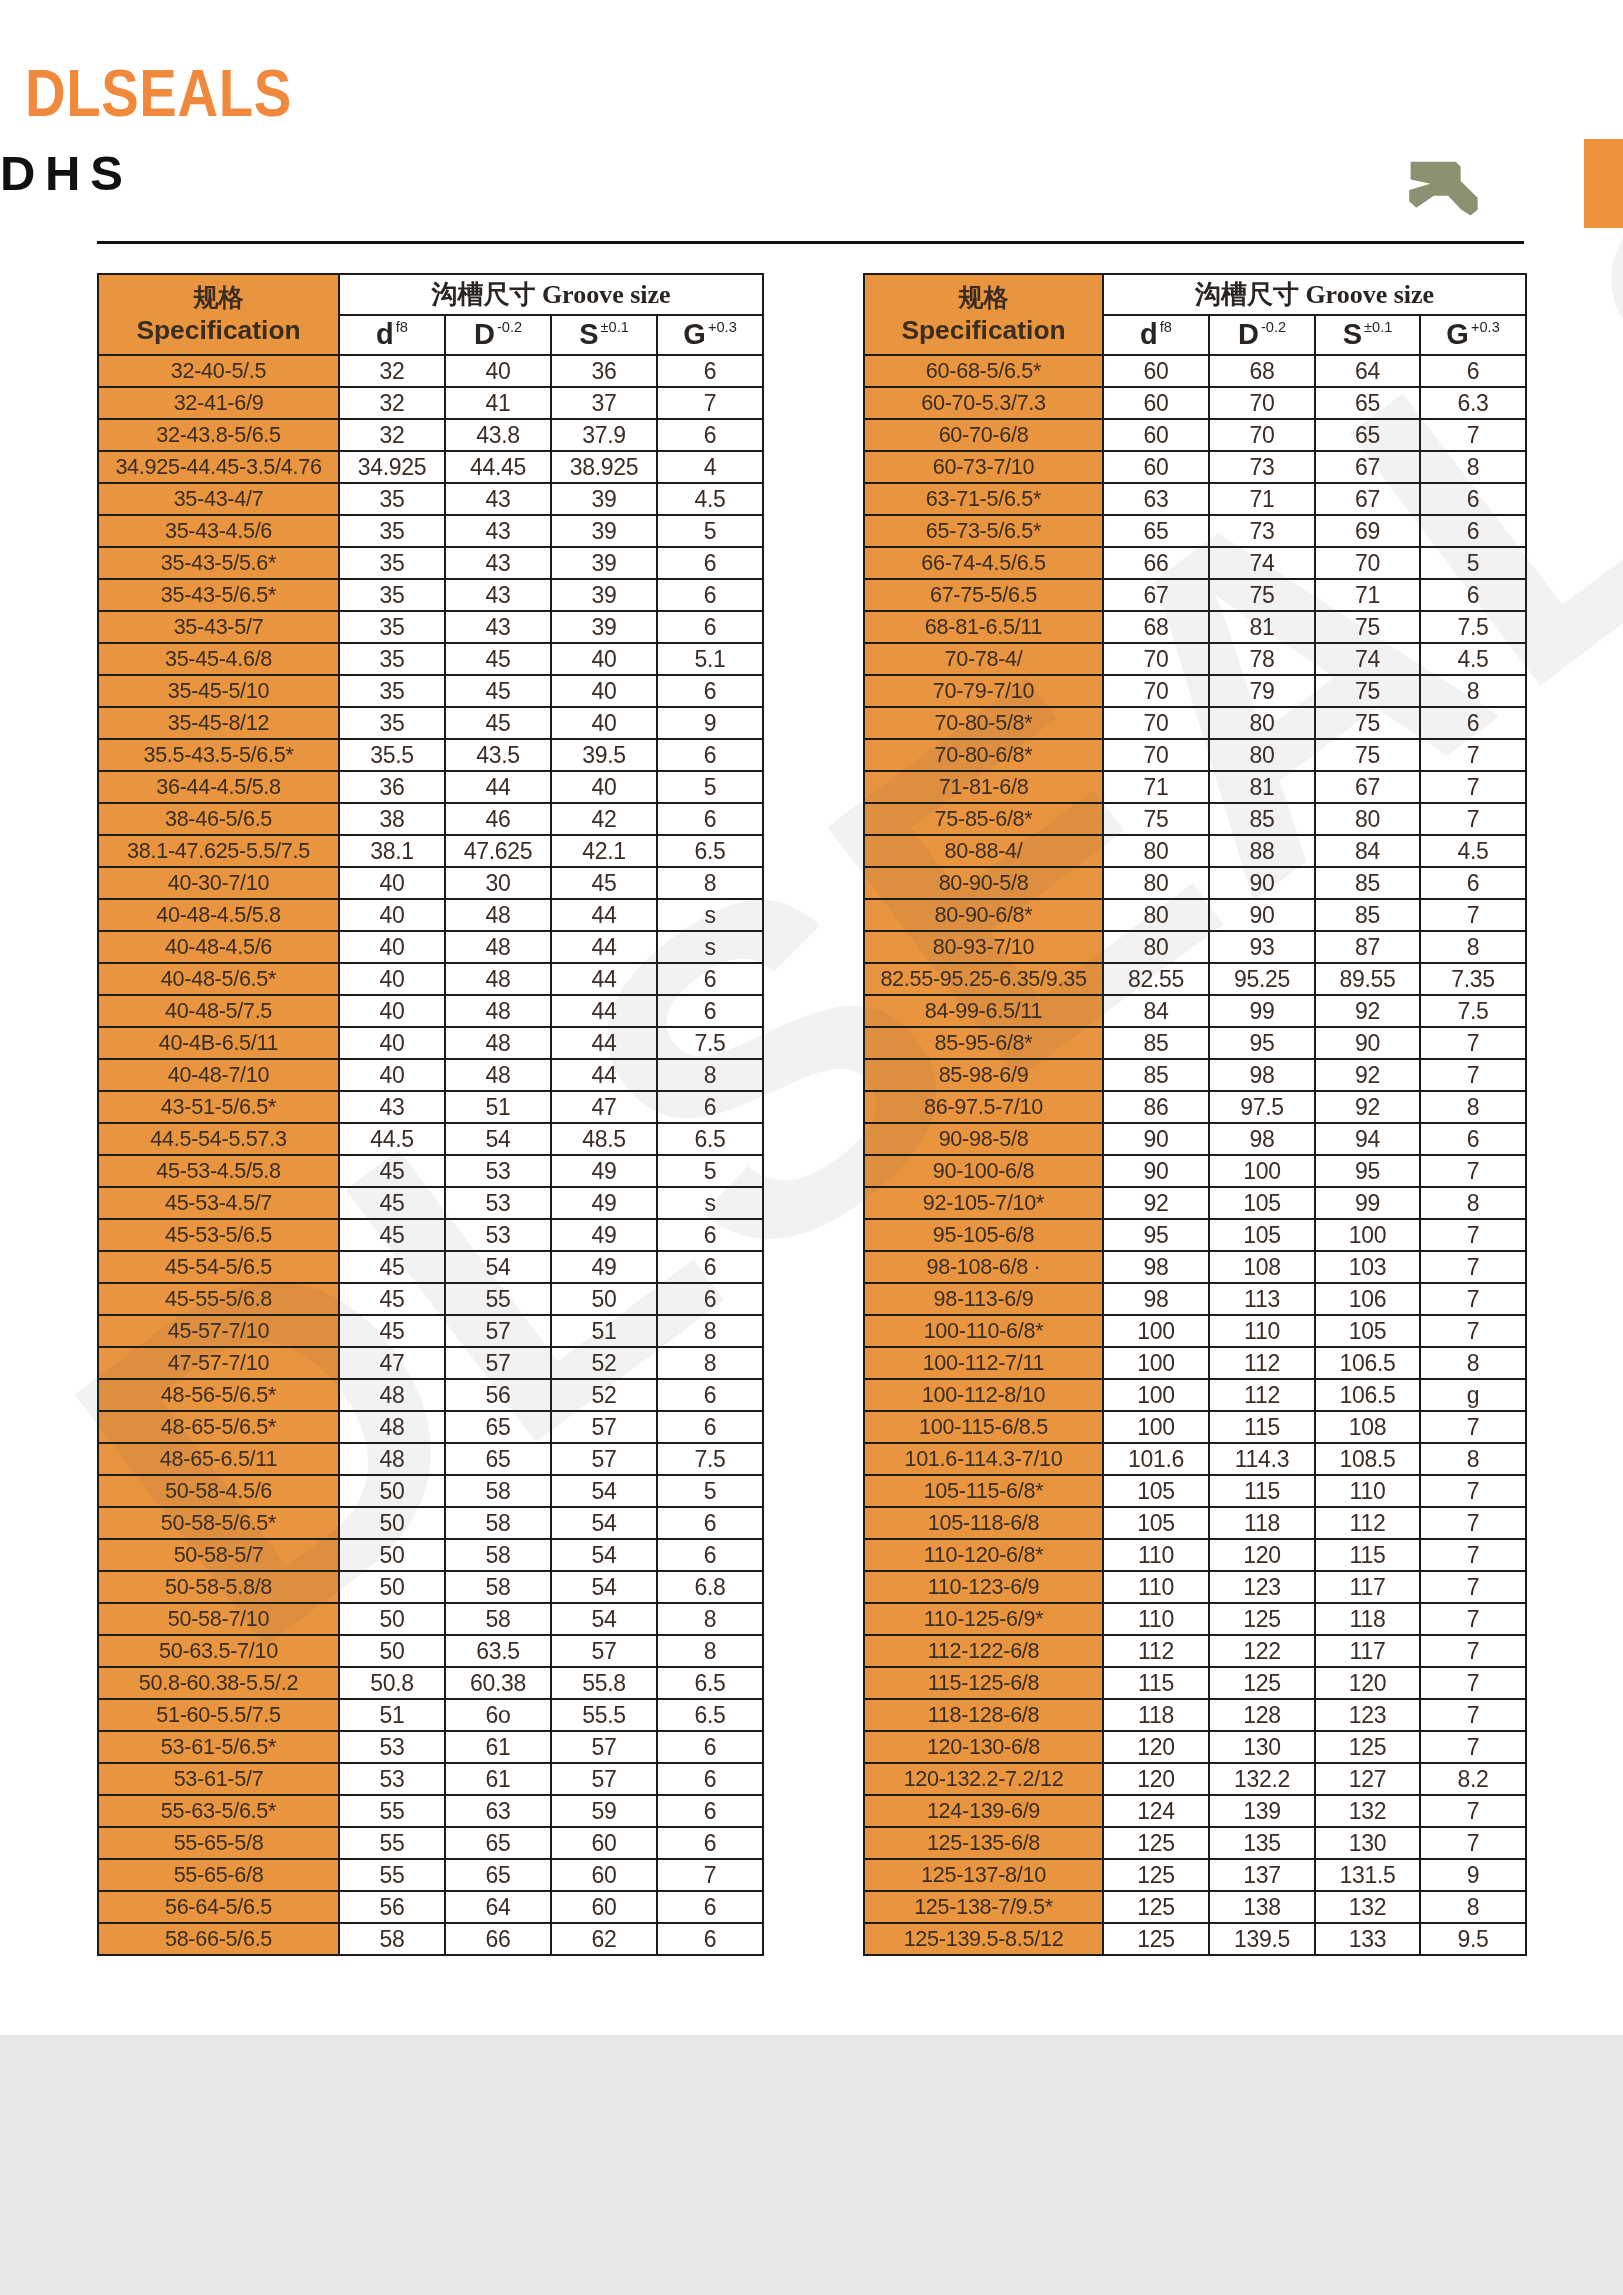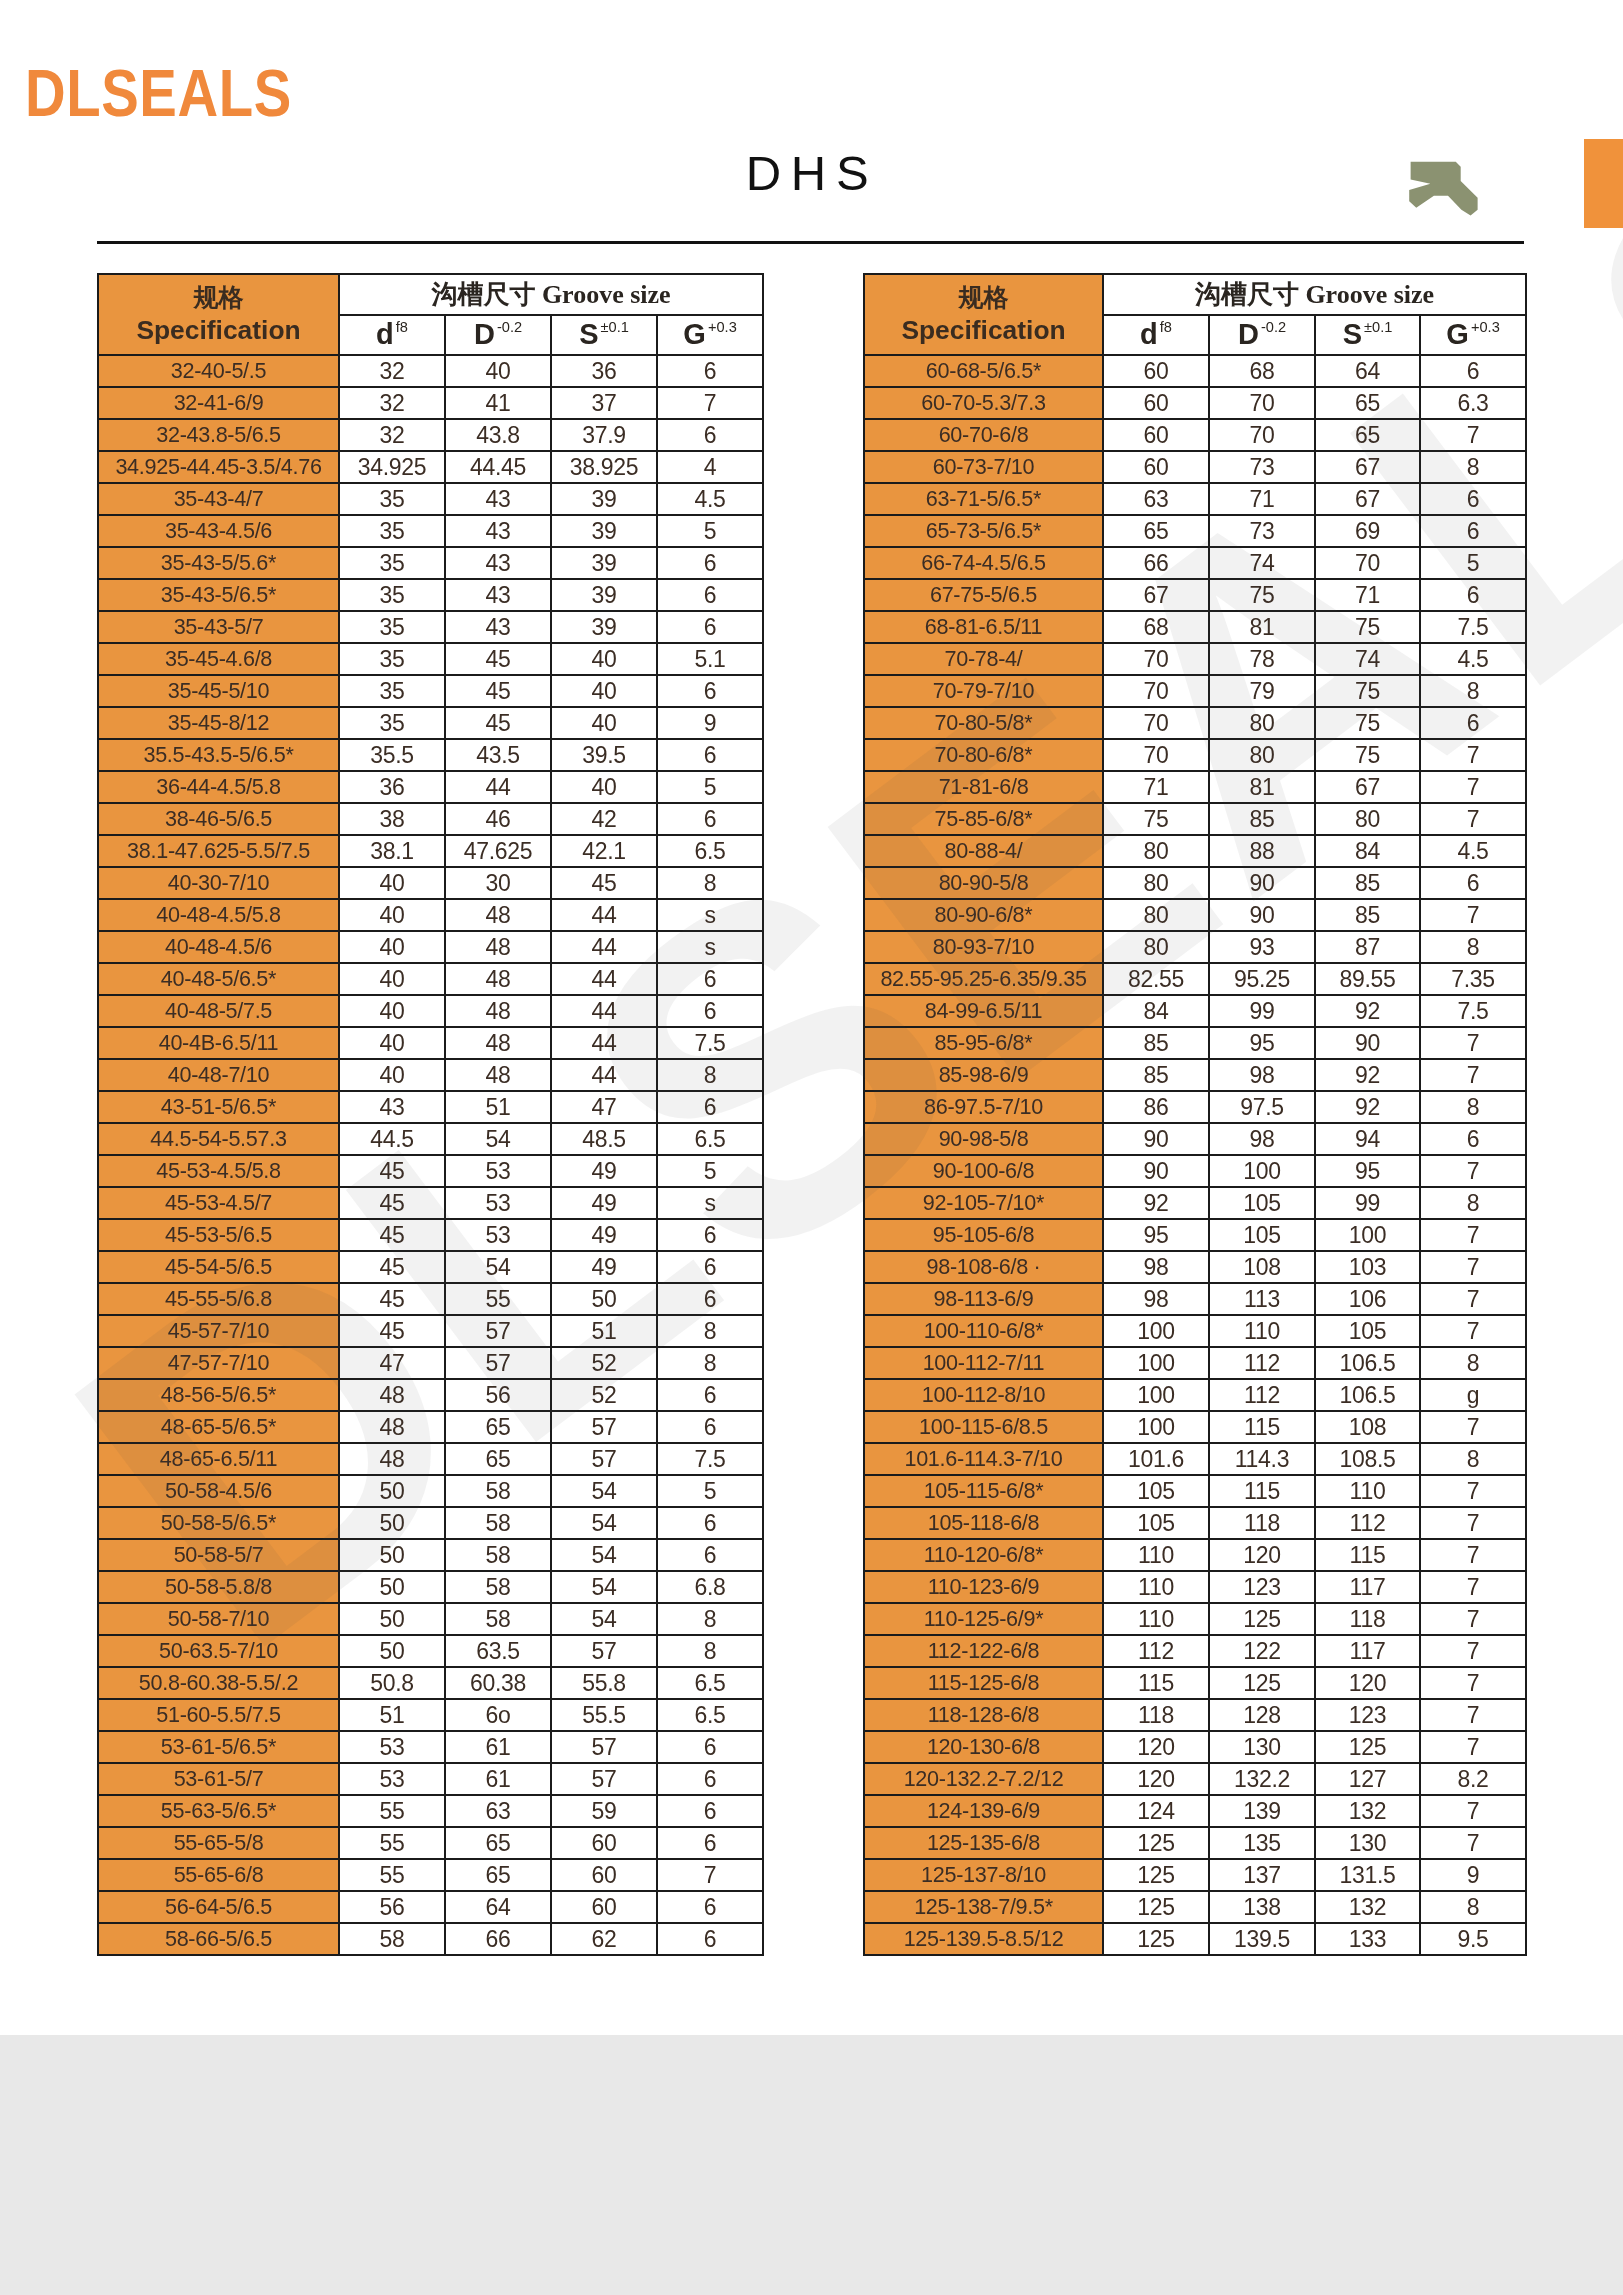--- a/index.html
+++ b/index.html
@@ -14,22 +14,21 @@
   
   .logo{
     position:absolute;left:25px;top:54px;
     font-size:67px;font-weight:800;
     color:#F0893C;
     transform:scaleX(.84);transform-origin:left center;
     letter-spacing:0.7px;white-space:nowrap;
   }
   .doc-title{
     position:absolute;left:0;top:145px;width:1624px;
-    text-align:center;
-    font-size:49px;font-weight:400;letter-spacing:9.7px;
+    font-size:49px;font-weight:700;letter-spacing:9.7px;
     color:#111111;
   }
   .title-rule{
     position:absolute;left:97px;top:241px;width:1427px;height:2.8px;
     background:#111111;
   }
   .seal-icon{
     position:absolute;left:1402px;top:152px;width:92px;height:67px;
   }
   .corner-tab{

